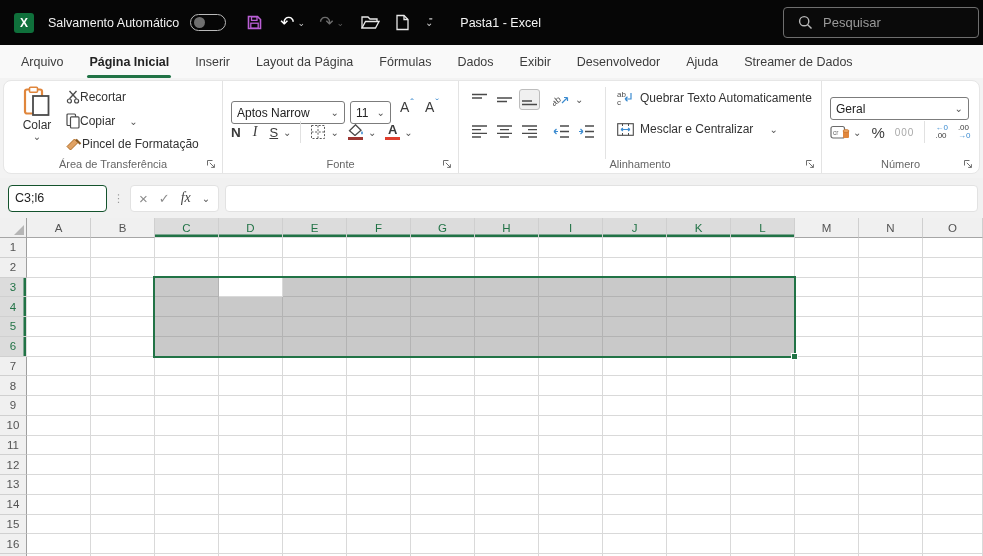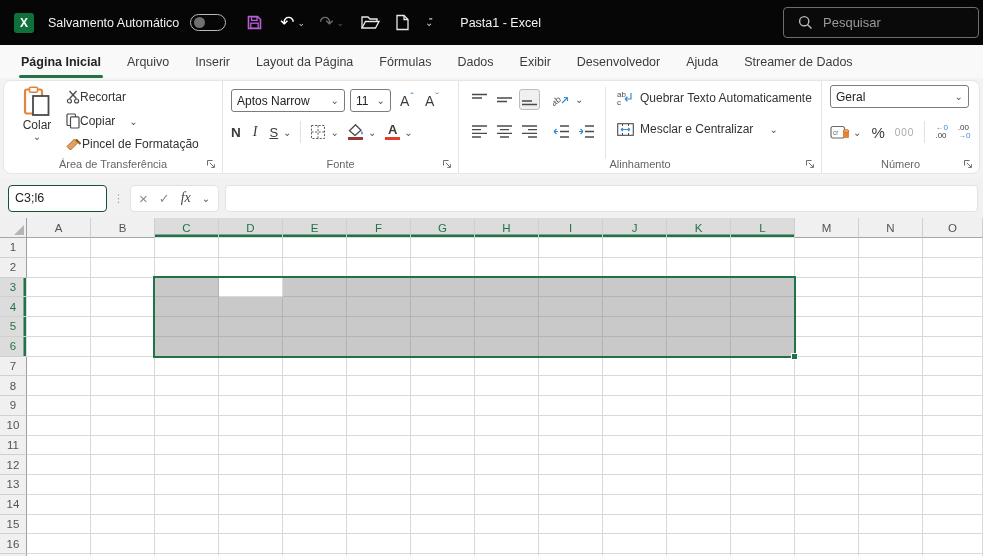--- a/index.html
+++ b/index.html
@@ -44,21 +44,21 @@
 
   .paste-big { position:absolute; left:9px; top:5px; width:48px; display:flex; flex-direction:column; align-items:center; cursor:pointer; }
   .paste-big .lbl { font-size:12px; color:#333; margin-top:1px; }
   .paste-big .chv { font-size:10px; color:#555; margin-top:-1px; }
   .clip-item { position:absolute; left:62px; display:flex; align-items:center; font-size:12px; color:#333; cursor:pointer; white-space:nowrap; }
   .chev { font-size:10px; color:#555; }
 
   .row1 { position:absolute; top:8px; left:8px; display:flex; align-items:center; gap:5px; }
   .row2 { position:absolute; top:40px; left:8px; display:flex; align-items:center; gap:9px; }
   .combo { height:23px; border:1px solid #7c7c7c; border-radius:3px; background:#fff; display:flex; align-items:center;
-           justify-content:space-between; padding:0 5px; font-size:12px; color:#222; cursor:pointer; }
+           justify-content:space-between; padding:0 5px; font-size:12px; color:#222; cursor:pointer;margin-top:12px; }
   .combo.fname { width:114px; } .combo.fsize { width:41px; }
   .fbtn { display:flex; align-items:center; cursor:pointer; color:#3c3c3c; }
   .fbtn .A { font-size:14px; }
   .fbtn .caret { font-size:11px; color:#3b8bd0; margin:-8px 0 0 1px; }
   .bold-b { font-weight:800; font-size:13.5px; color:#3a3a3a; cursor:pointer; }
   .ital-b { font-family:"Liberation Serif",serif; font-style:italic; font-size:14px; color:#3a3a3a; cursor:pointer; padding:0 3px; }
   .und-b  { font-size:13px; text-decoration:underline; color:#3a3a3a; cursor:pointer; }
   .vsep { width:1px; height:22px; background:#e1e1e1; }
   .colorbar { display:flex; flex-direction:column; align-items:center; cursor:pointer; }
   .colorbar .glyph { font-size:13px; font-weight:bold; color:#3a3a3a; line-height:12px; }
@@ -155,26 +155,26 @@
       <svg width="15" height="15" viewBox="0 0 15 15">
           <circle cx="6.2" cy="6.2" r="4.6" fill="none" stroke="#b9b9b9" stroke-width="1.4"></circle>
           <line x1="9.7" y1="9.7" x2="13.5" y2="13.5" stroke="#b9b9b9" stroke-width="1.4"></line>
         </svg>
     </span>
     <span>Pesquisar</span>
   </div>
 </div>
 
 <div class="tabs-row">
+    <div class="tab">
+      <span>Arquivo</span>
+    </div>
     <div class="tab active">
       <span>Página Inicial</span>
       <div class="ul"></div>
-    </div>
-    <div class="tab">
-      <span>Arquivo</span>
     </div>
     <div class="tab">
       <span>Inserir</span>
     </div>
     <div class="tab">
       <span>Layout da Página</span>
     </div>
     <div class="tab">
       <span>Fórmulas</span>
     </div>

